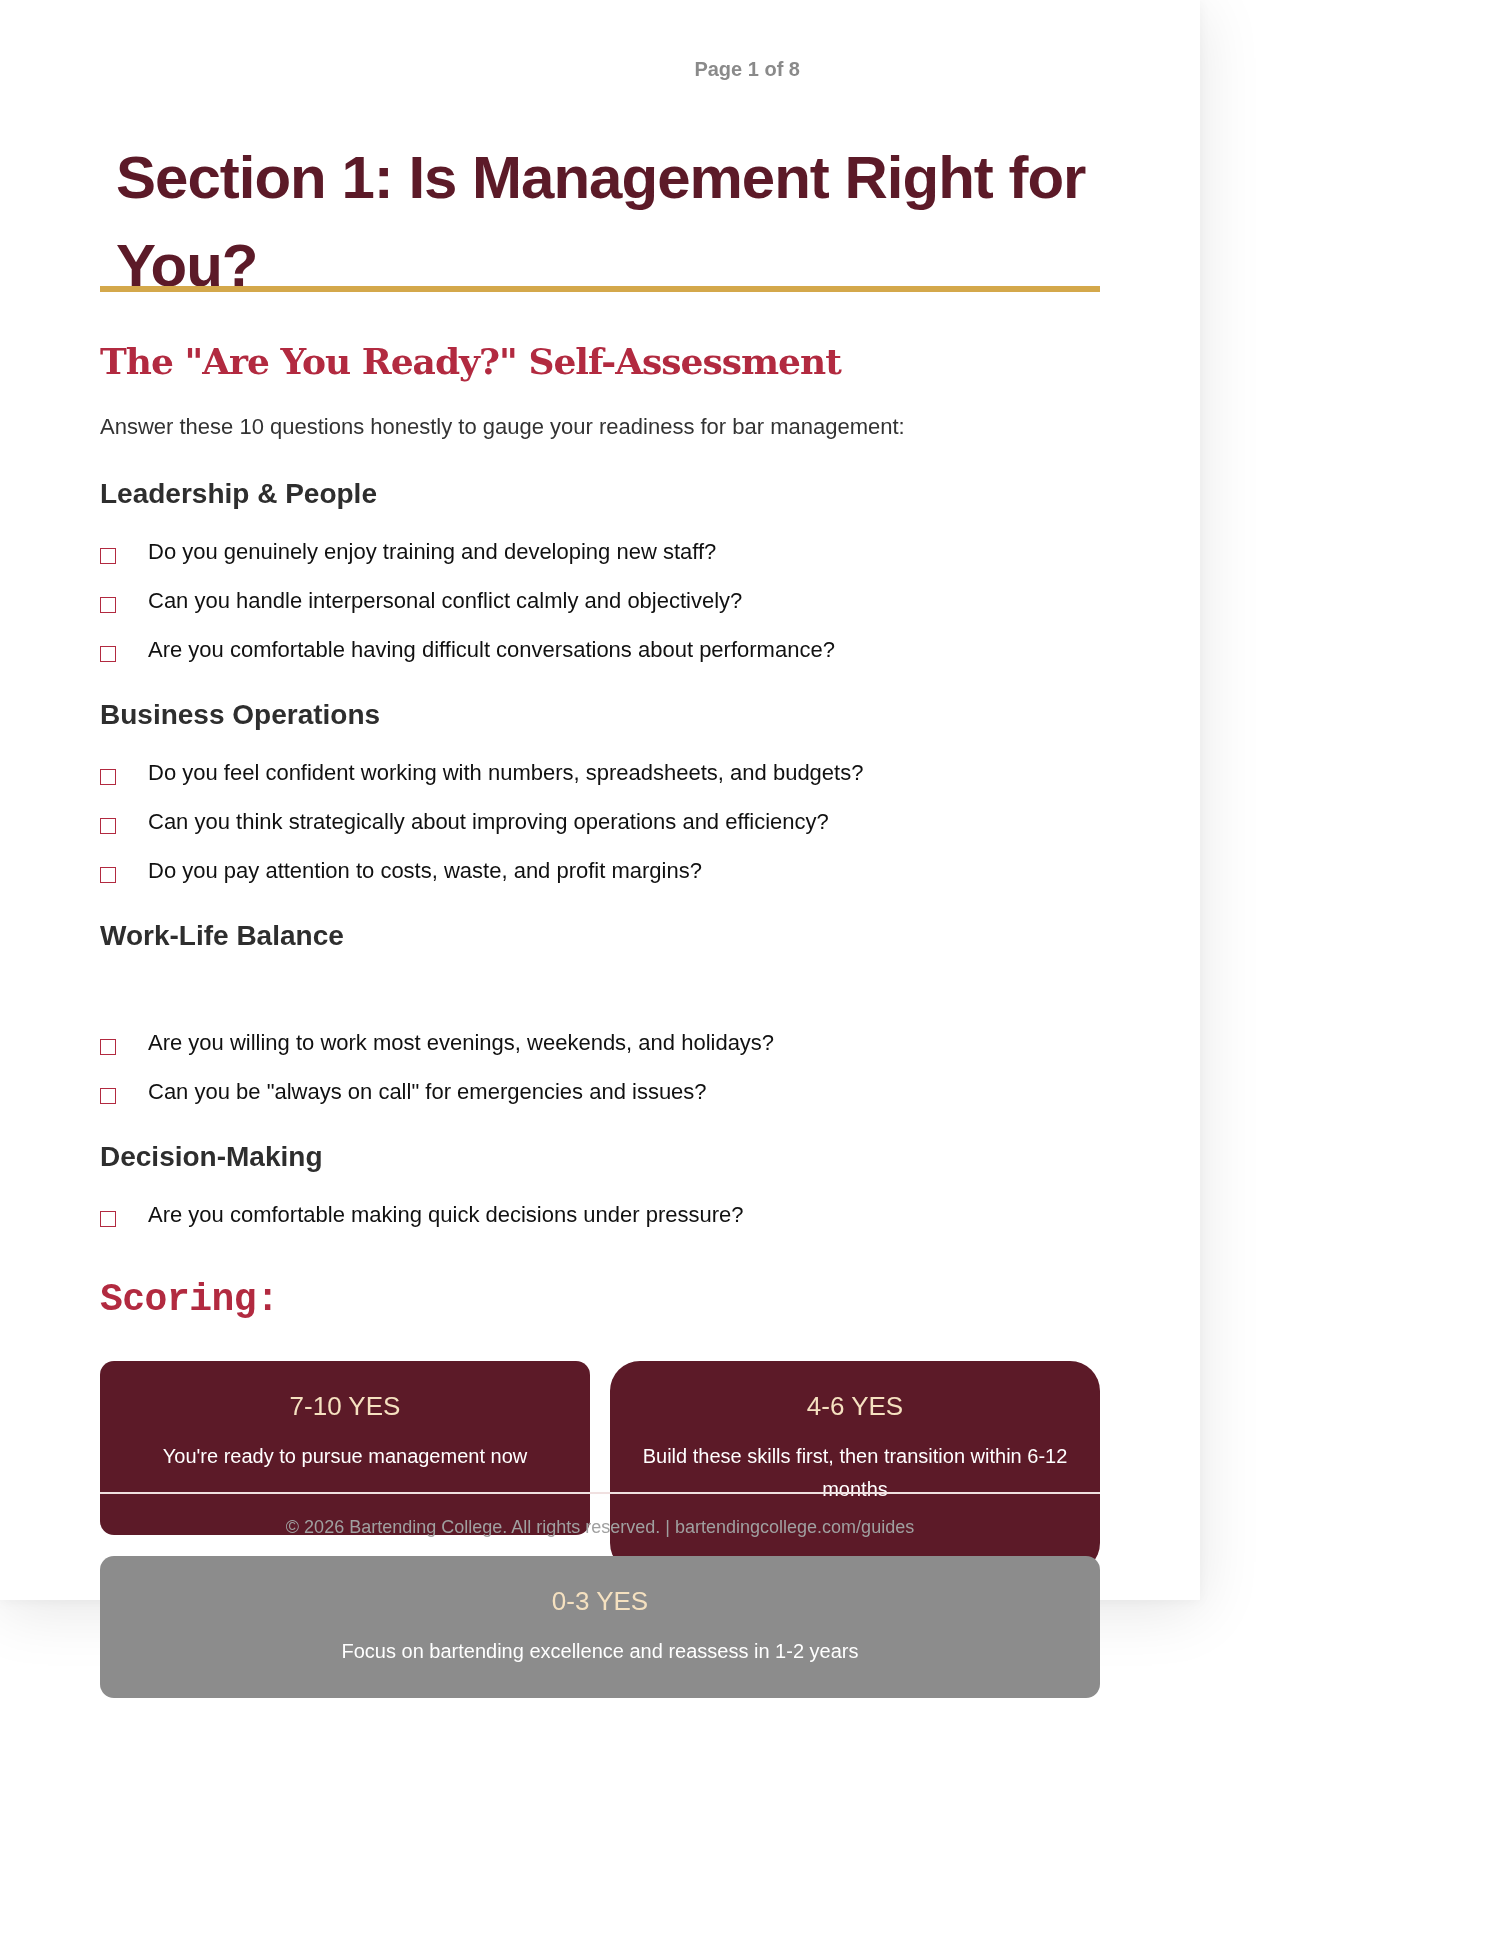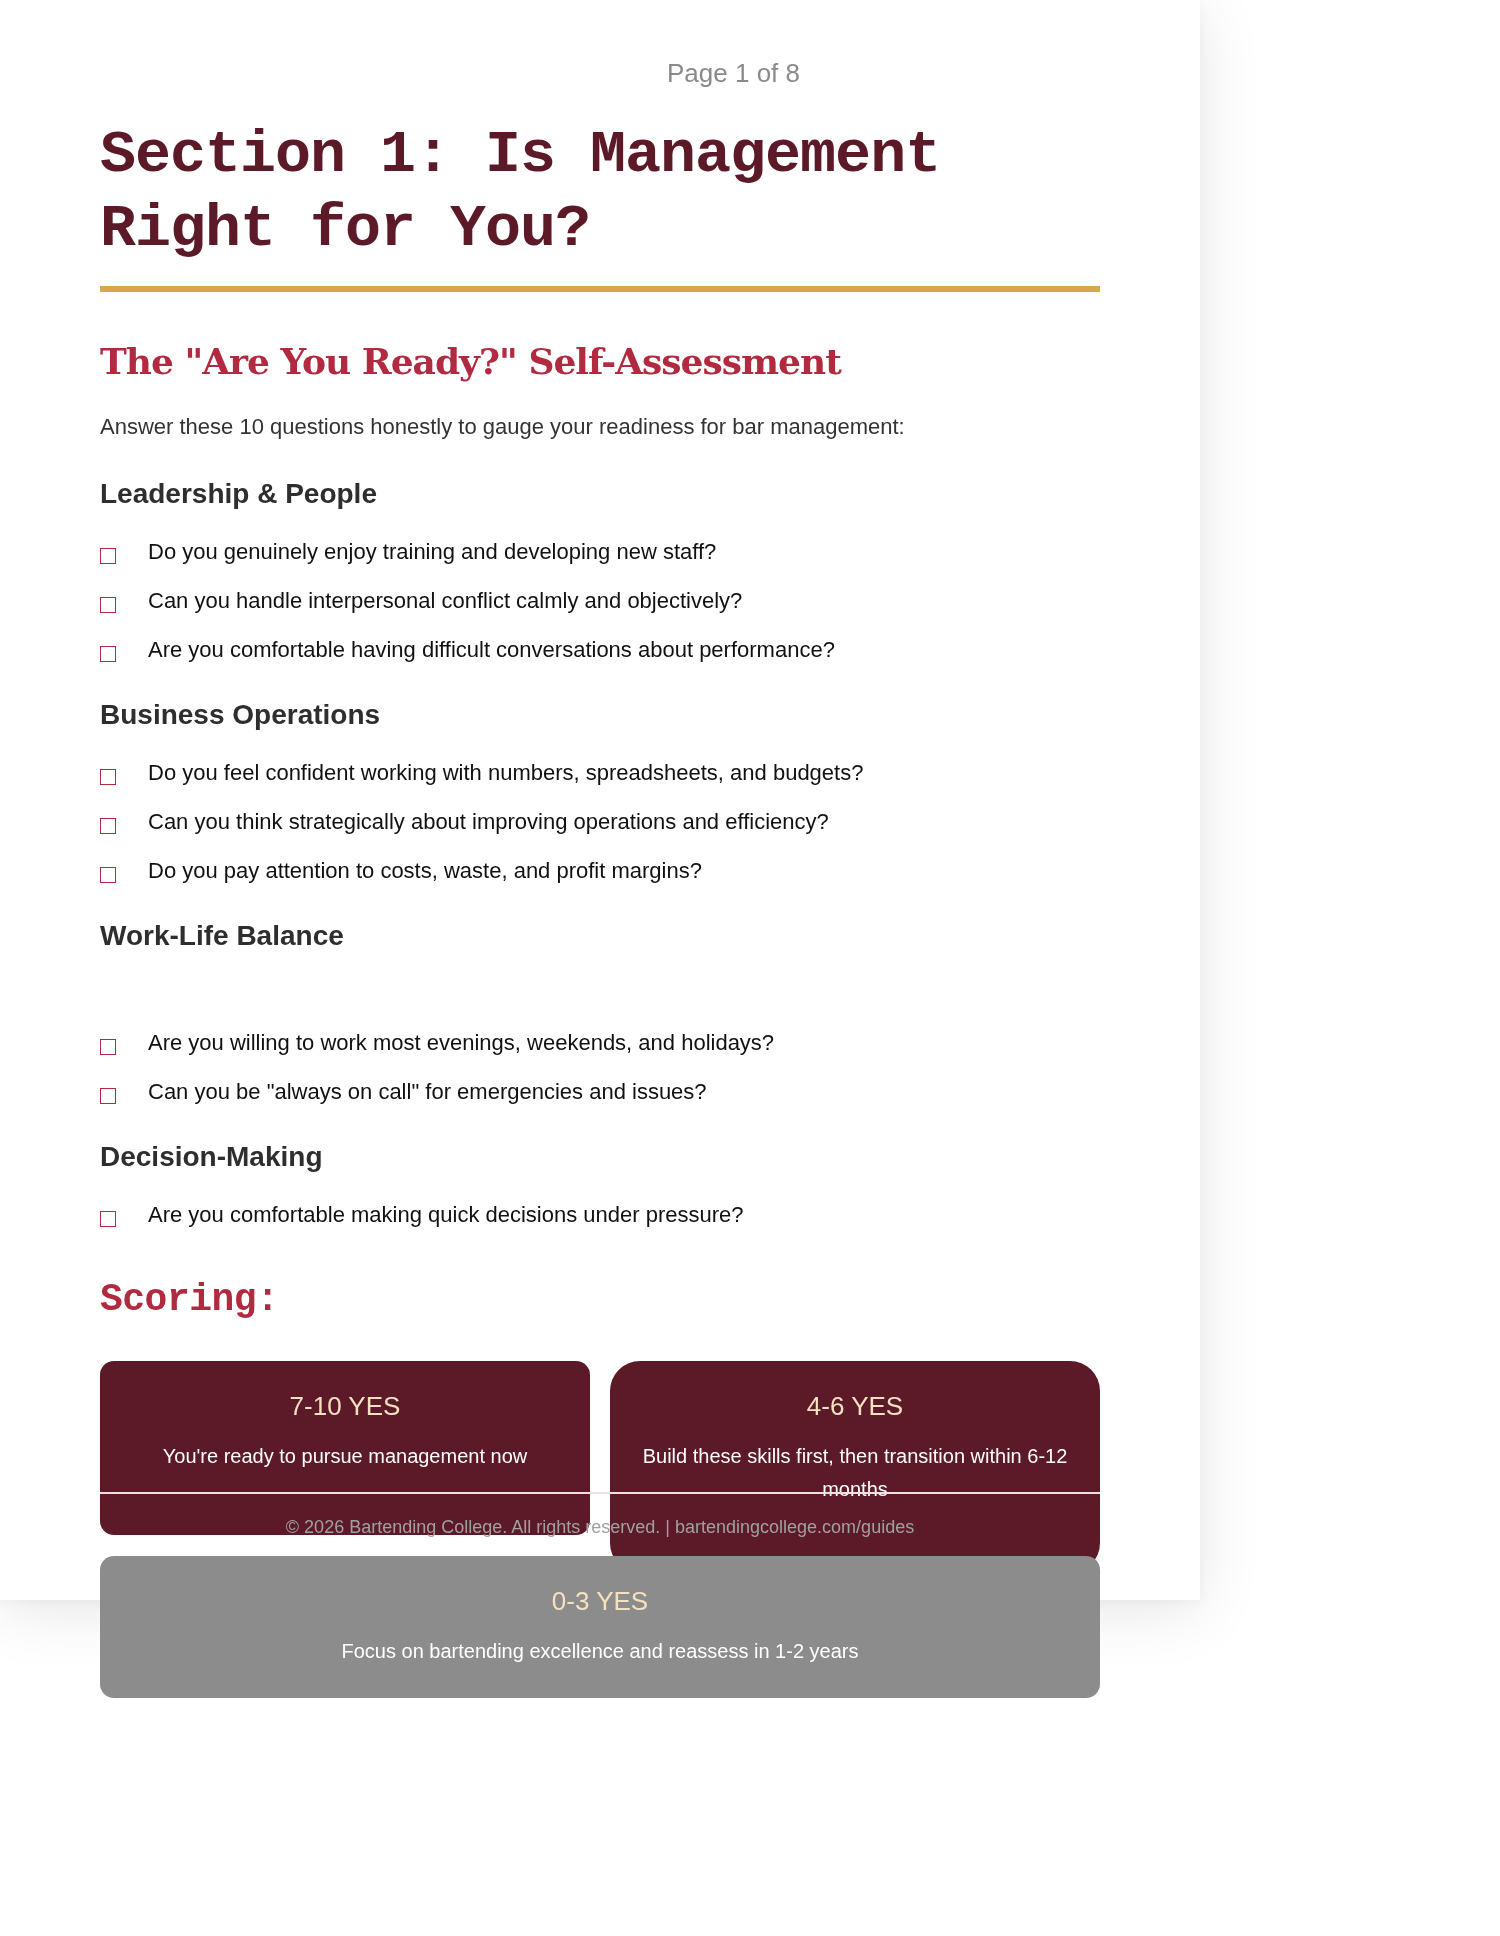--- a/index.html
+++ b/index.html
@@ -1,23 +1,23 @@
 <!DOCTYPE html>
 <html><head>
 <meta charset="utf-8">
 <style>
   html, body { margin:0; padding:0; }
   body { width:1500px; height:1936px; background:#ffffff; position:relative; overflow:hidden;
          font-family:"Liberation Sans", "DejaVu Sans", sans-serif; }
   .page { position:absolute; left:0; top:0; width:1200px; height:1600px; background:#ffffff;
           box-shadow: 0 10px 60px rgba(0,0,0,0.10), 0 2px 12px rgba(0,0,0,0.04); }
-  .page-num { position:absolute; right:400px; top:58px; font-size:26px; color:#8a8a8a; }
-  .title { position:absolute; left:100px; top:118px; width:1000px; margin:0;
-           font-family:Liberation Mono, monospace; font-weight:bold;
-           font-size:60px; line-height:74px; color:#5c1a28; letter-spacing:-1px; }
+  .page-num { position:absolute; right:400px; top:58px; font-size:20px; color:#8a8a8a;font-weight:bold; }
+  .title { position:absolute; left:100px; top:118px; width:1000px; margin:16px;
+           font-family:Liberation Sans, sans-serif; font-weight:bold;
+           font-size:60px; line-height:88px; color:#5c1a28; letter-spacing:-1px; }
   .rule { position:absolute; left:100px; top:286px; width:1000px; height:6px; background:#d4a84b; }
   .subtitle { position:absolute; left:100px; top:340px; margin:0;
               font-family:"DejaVu Serif", "Liberation Serif", serif; font-weight:bold;
               font-size:36px; color:#b22a40; letter-spacing:-1px; }
   .intro { position:absolute; left:100px; top:414px; margin:0; font-size:22px; color:#333333; }
   .section-h { position:absolute; left:100px; margin:0; font-size:28px; font-weight:bold; color:#2e2e2e; }
   .item { position:absolute; left:100px; height:32px; display:flex; align-items:center; }
   .cb { width:14px; height:14px; border:1.5px solid #b22a40; margin-top:8px; margin-right:32px; flex:none; }
   .q { font-size:22px; color:#111111; }
   .scoring { position:absolute; left:100px; top:1278px; margin:0;

